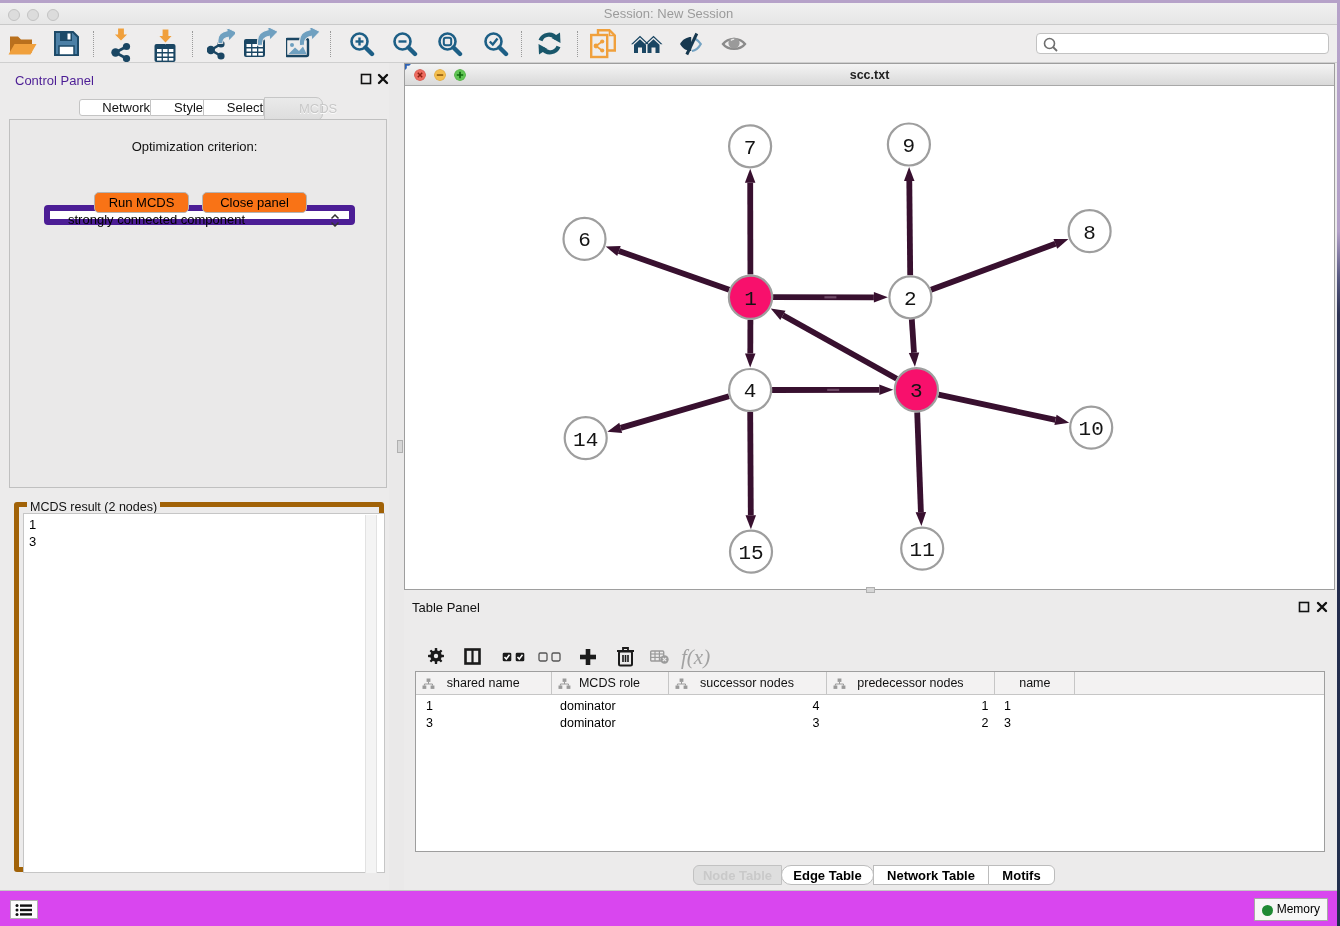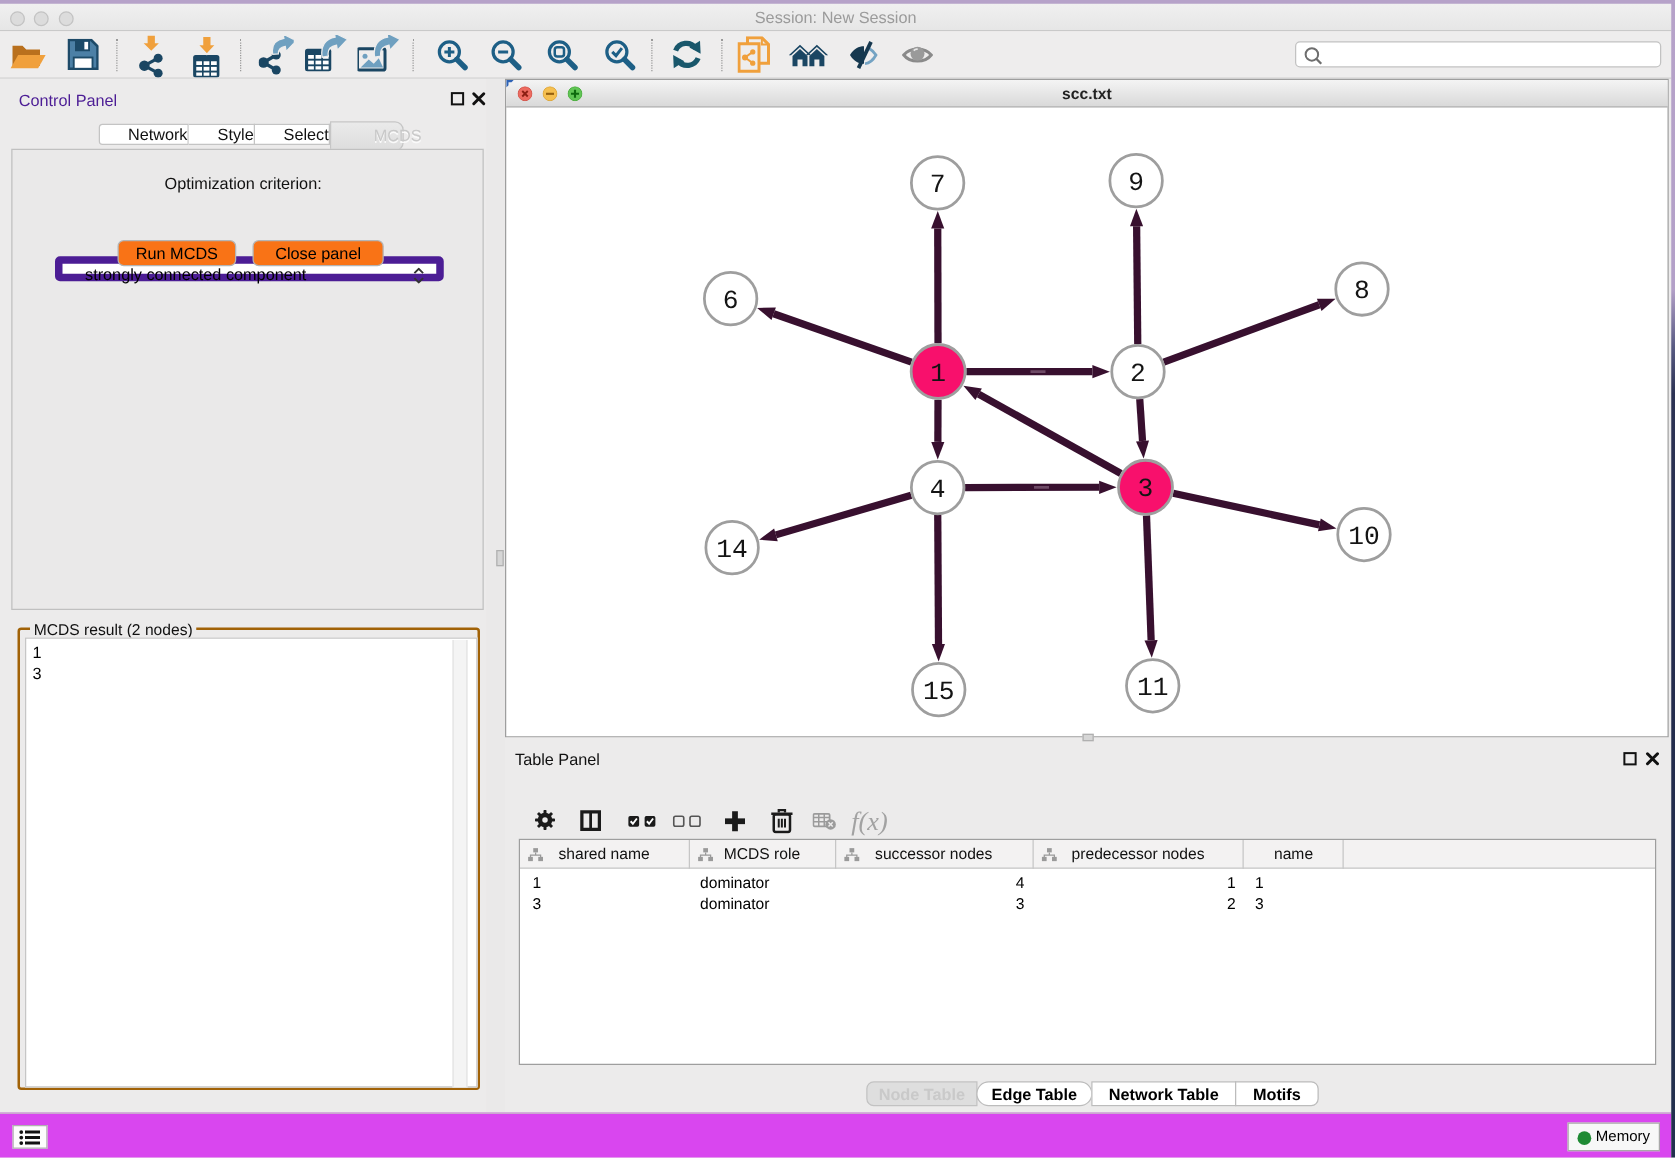--- a/index.html
+++ b/index.html
@@ -28,21 +28,21 @@
 #tabsty { left:151px; width:53px; border-left:none; }
 #tabsel { left:204px; width:60px; border-left:none; }
 #tabmcds { left:264px; width:59px; top:34px; height:24px; line-height:22px; background:linear-gradient(#eaeaea,#ddd); color:#c8c8c8; text-shadow:0 1px 0 #fafafa; border-radius:0 7px 7px 0; border-color:#c6c6c6;padding-left:34px; }
 #tabpanel { position:absolute; left:9px; top:56px; width:378px; height:369px; border:1px solid #c0c0c0; background:#eae9e9; }
 #optlabel { position:absolute; left:0; top:76px; width:100%; text-align:center; font-size:13px; color:#111; }
 #seldrop { position:absolute; left:44px; top:97px; width:311px; height:20px; background:#fff; border:6px solid #4c1d95; border-radius:4px; font-size:13px; line-height:18px; padding-left:18px; color:#000;margin-top:45px; }
 .btn { position:absolute; top:129px; height:21px; background:#f97316; border:1px solid #b4b4b4; border-radius:5px; font-size:13px; text-align:center; line-height:19px; color:#000; }
 #btnrun { left:94px; width:95px; }
 #btnclose { left:202px; width:105px; }
 
-#fieldset { position:absolute; left:14px; top:439px; width:370px; height:370px; border:2px solid #a16207; border-radius:3px; }
+#fieldset { position:absolute; left:14px; top:439px; width:370px; height:370px; border:5px solid #a16207; border-radius:3px; }
 #fslegend { position:absolute; left:8px; top:-7px; background:#ecebeb; padding:0 3px; font-size:12.5px; color:#111; }
 #fsbox { position:absolute; left:4px; top:6px; width:362px; height:360px; background:#fff; border:1px solid #c6c6c6; }
 #fstext { position:absolute; left:5px; top:3px; font-size:13px; color:#000; line-height:16.5px; }
 #fsscroll { position:absolute; right:7px; top:1px; width:12px; height:358px; background:#f4f4f4; border-left:1px solid #e2e2e2; border-right:1px solid #e2e2e2; }
 
 #vsplit { left:389px; top:63px; width:15px; height:827px; background:#eae9e9; }
 #vsplith { position:absolute; left:8px; top:377px; width:6px; height:13px; background:#d6d6d6; border:1px solid #b0b0b0; }
 
 #sccwin { left:404px; top:63px; width:931px; height:527px; background:#fff; border:1px solid #9e9e9e; }
 #scctitle { position:absolute; left:0; top:0; width:100%; height:22px; background:linear-gradient(#f4f4f4,#d9d9d9); border-bottom:1px solid #a8a8a8; }

